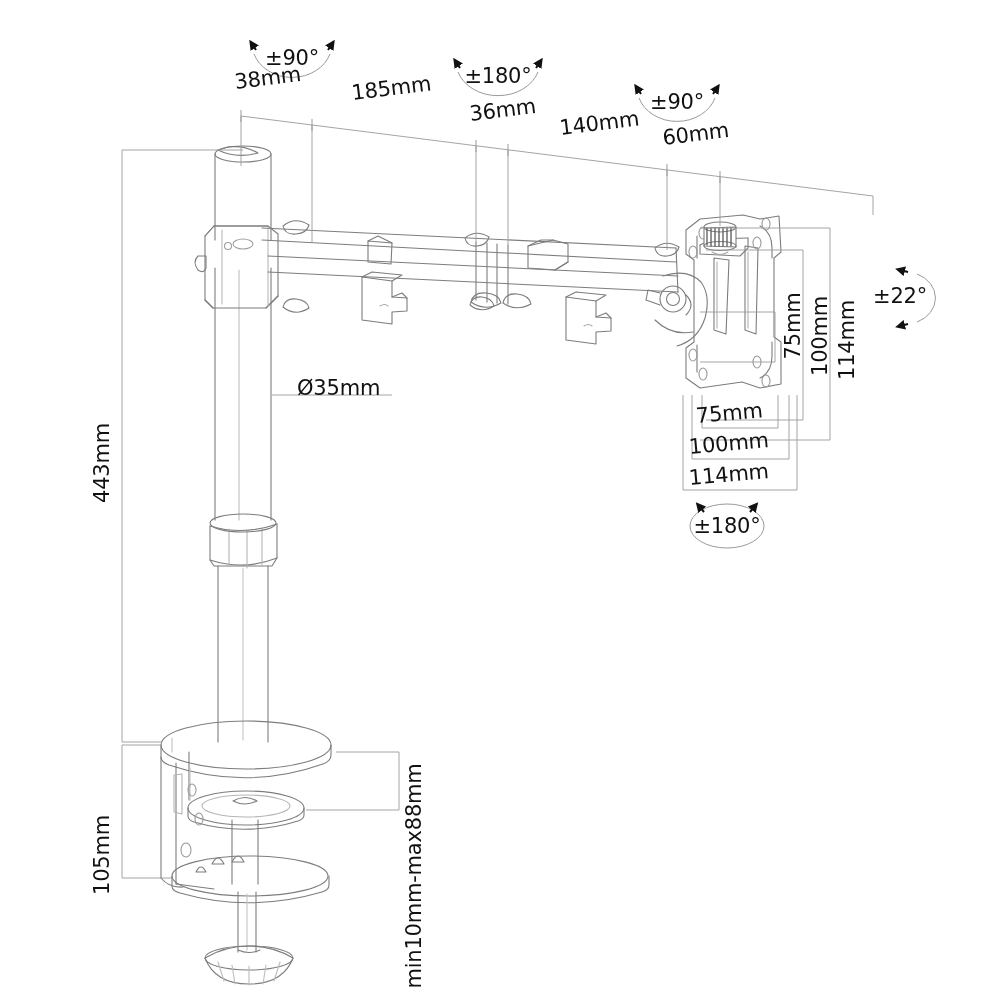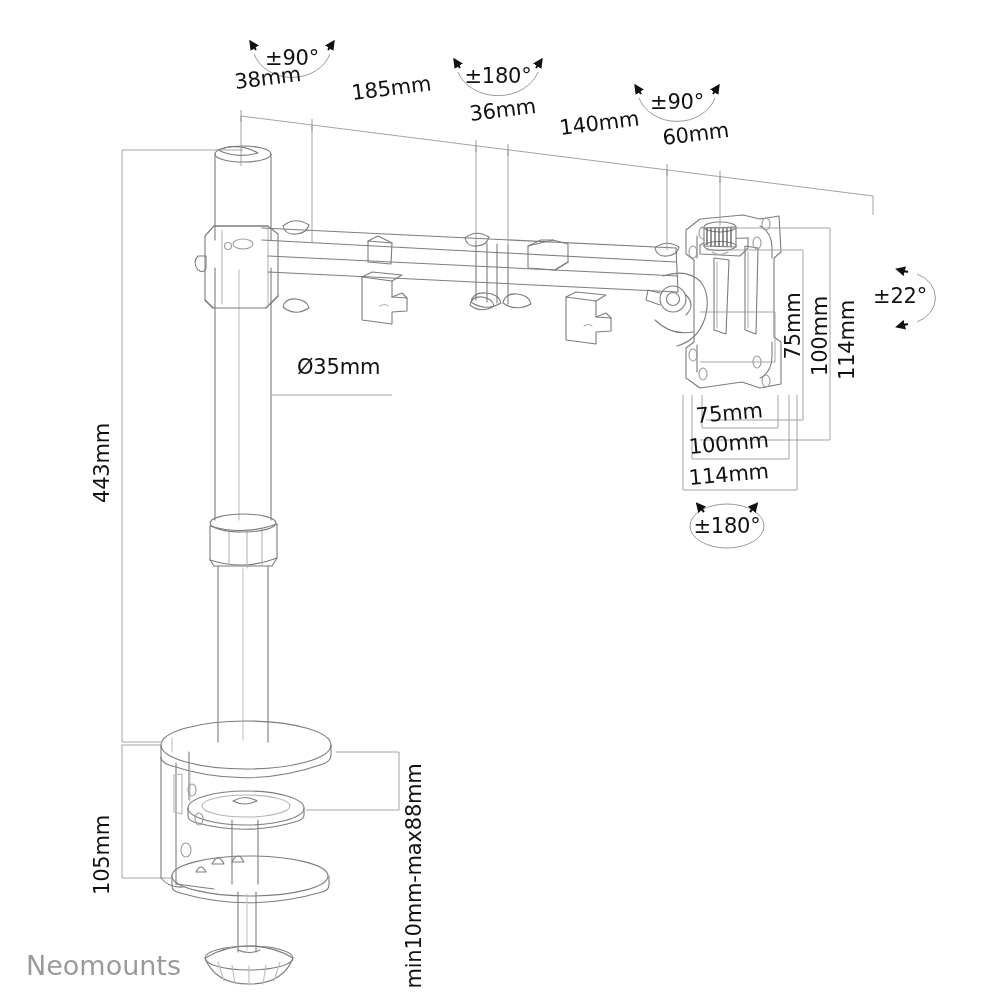--- a/index.html
+++ b/index.html
@@ -350,33 +350,32 @@
 
   <div class="dimtext" style="left:236px; top:94px; transform:rotate(-7deg) translate(0,-100%);">38mm</div>
   <div class="dimtext" style="left:353px; top:105px; transform:rotate(-7deg) translate(0,-100%);">185mm</div>
   <div class="dimtext" style="left:471px; top:126px; transform:rotate(-7deg) translate(0,-100%);">36mm</div>
   <div class="dimtext" style="left:561px; top:140px; transform:rotate(-7deg) translate(0,-100%);">140mm</div>
   <div class="dimtext" style="left:664px; top:150px; transform:rotate(-7deg) translate(0,-100%);">60mm</div>
 
   <div class="dimtext" style="left:114px; top:463px; transform:rotate(-90deg) translate(-50%,-100%);">443mm</div>
   <div class="dimtext" style="left:114px; top:855px; transform:rotate(-90deg) translate(-50%,-100%);">105mm</div>
 
-  <div class="dimtext" style="left:297px; top:379px; transform:translate(0,-100%);">Ø35mm</div>
+  <div class="dimtext" style="left:297px; top:400px; transform:translate(0,-100%);">Ø35mm</div>
 
   <div class="dimtext" style="left:426px; top:876px; transform:rotate(-90deg) translate(-50%,-100%);">min10mm-max88mm</div>
 
   <div class="dimtext" style="left:805px; top:326px; transform:rotate(-90deg) translate(-50%,-100%);">75mm</div>
   <div class="dimtext" style="left:832px; top:336px; transform:rotate(-90deg) translate(-50%,-100%);">100mm</div>
   <div class="dimtext" style="left:859px; top:340px; transform:rotate(-90deg) translate(-50%,-100%);">114mm</div>
 
   <div class="dimtext" style="left:697px; top:428px; transform:rotate(-5deg) translate(0,-100%);">75mm</div>
   <div class="dimtext" style="left:690px; top:459px; transform:rotate(-5deg) translate(0,-100%);">100mm</div>
   <div class="dimtext" style="left:690px; top:490px; transform:rotate(-5deg) translate(0,-100%);">114mm</div>
 
   <div class="dimtext" style="left:292px; top:58px; transform:translate(-50%,-50%);">±90°</div>
   <div class="dimtext" style="left:498px; top:76px; transform:translate(-50%,-50%);">±180°</div>
   <div class="dimtext" style="left:677px; top:102px; transform:translate(-50%,-50%);">±90°</div>
   <div class="dimtext" style="left:900px; top:296px; transform:translate(-50%,-50%);">±22°</div>
   <div class="dimtext" style="left:727px; top:526px; transform:translate(-50%,-50%);">±180°</div>
 
-  <div class="logo">Neomounts</div>
 
 </div>
 
 </body></html>

